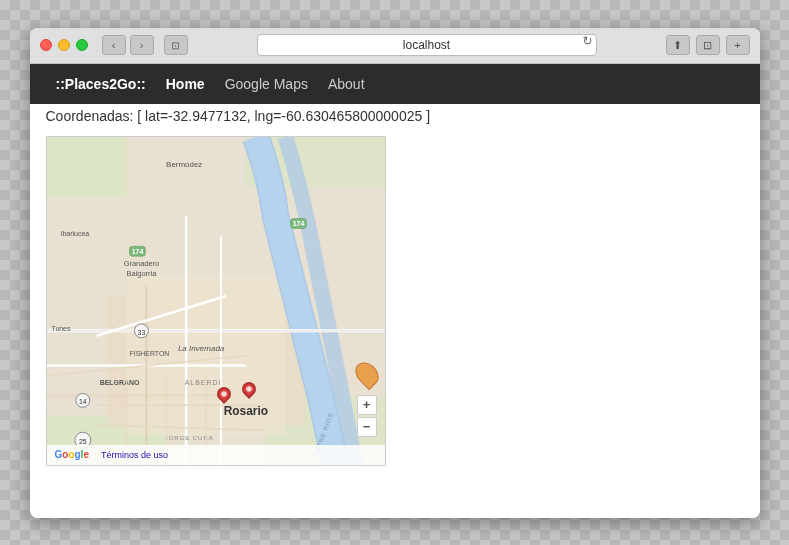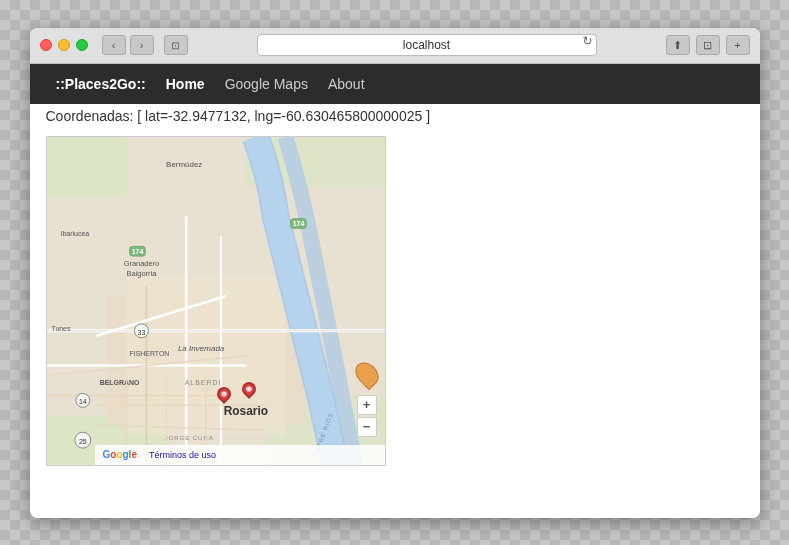--- a/index.html
+++ b/index.html
@@ -195,21 +195,20 @@
       left: 0;
       right: 0;
       background: rgba(255,255,255,0.85);
       height: 20px;
       display: flex;
       align-items: center;
       padding: 0 8px;
       gap: 12px;
       font-size: 9px;
       color: #555;
-      margin-left: 48px;
     }
 
     .google-logo {
       font-size: 10px;
       font-weight: bold;
       color: #4285f4;
     }
     .google-logo span:nth-child(1) { color: #4285f4; }
     .google-logo span:nth-child(2) { color: #e34234; }
     .google-logo span:nth-child(3) { color: #fbbc04; }

